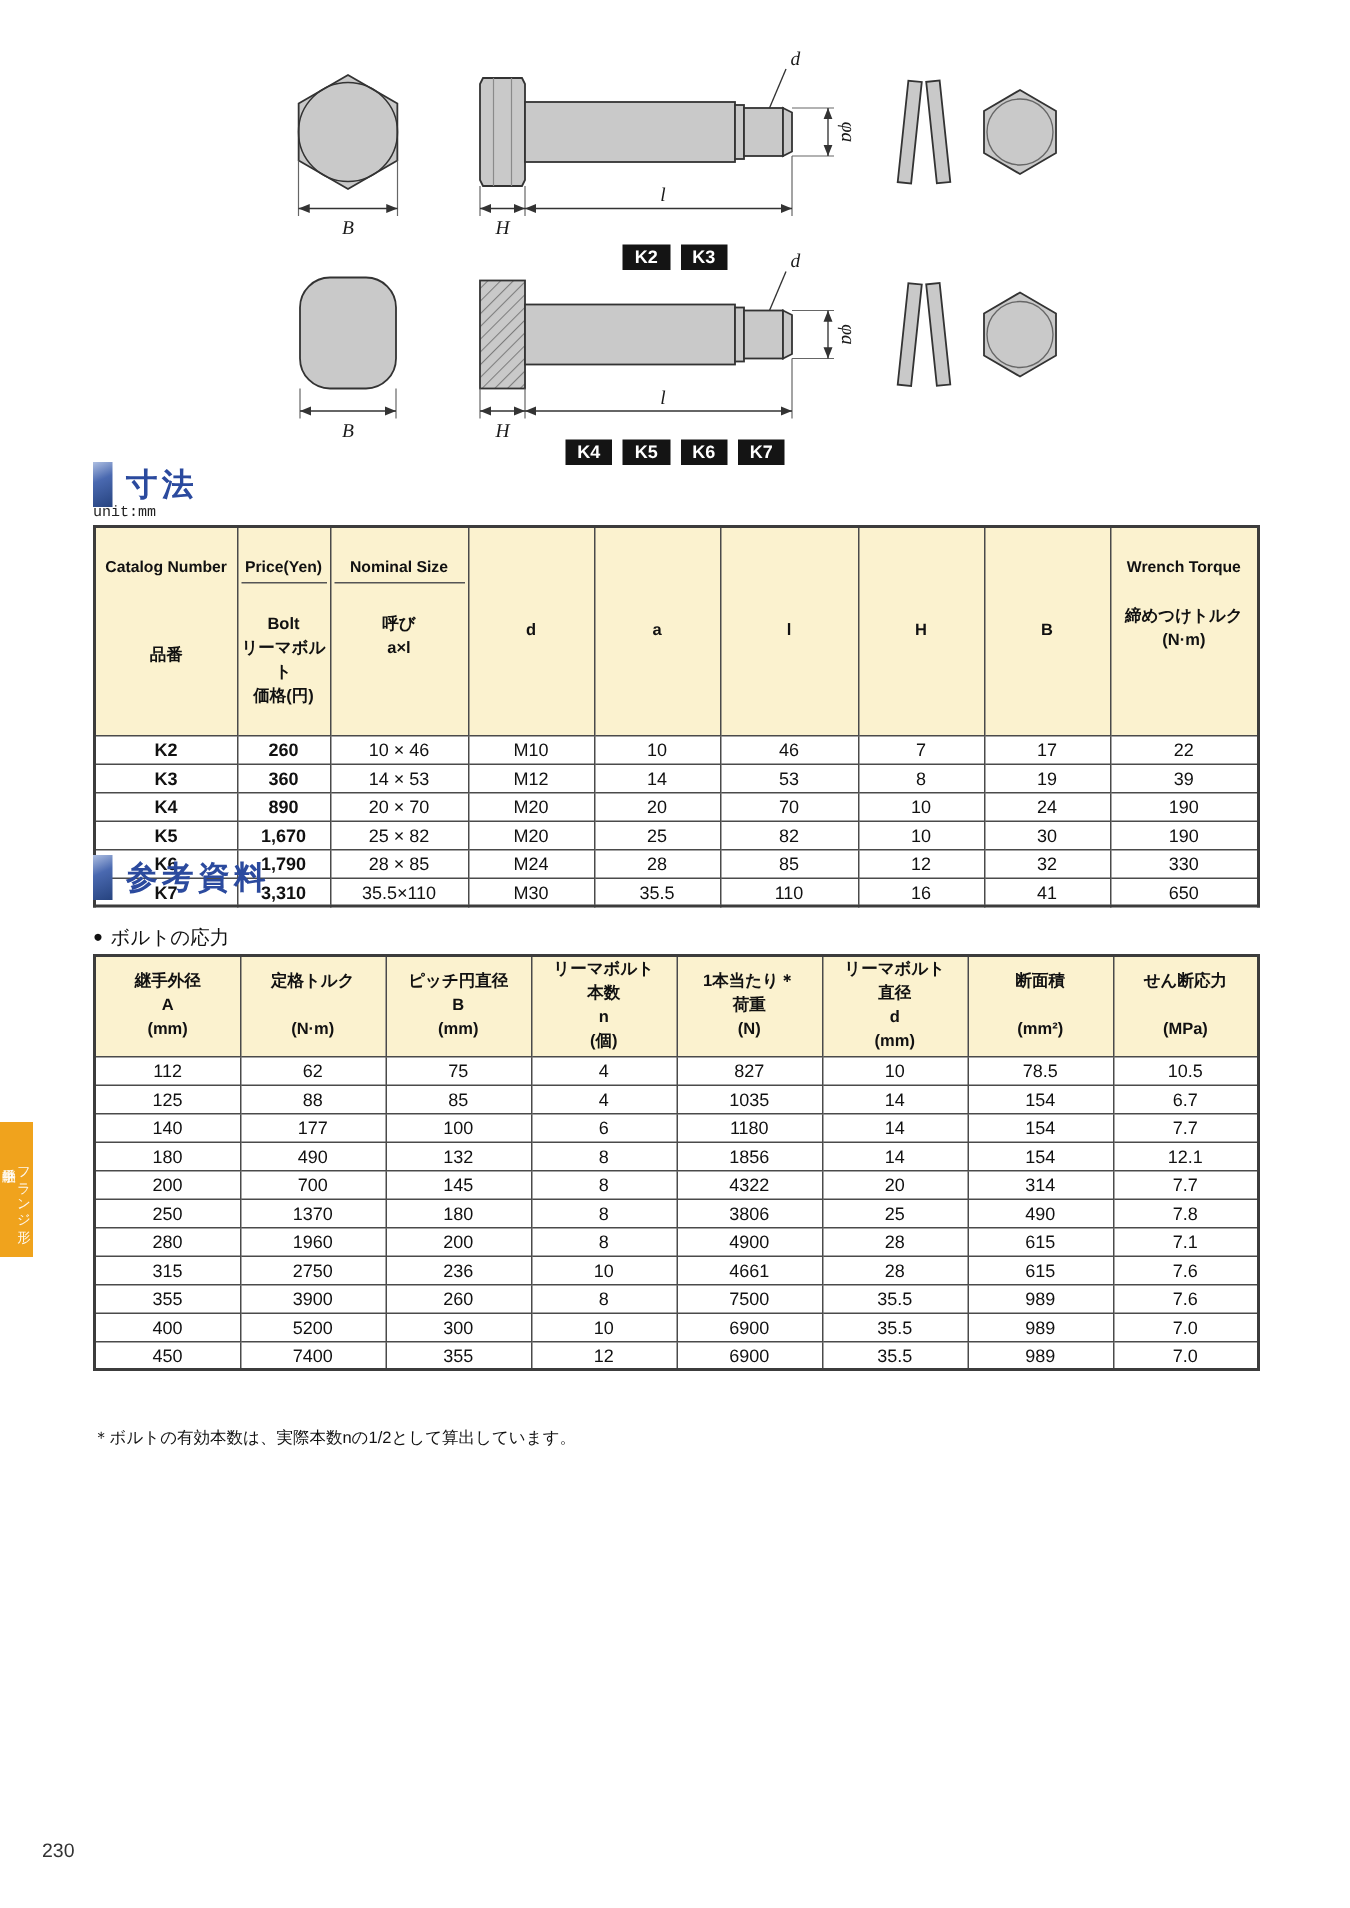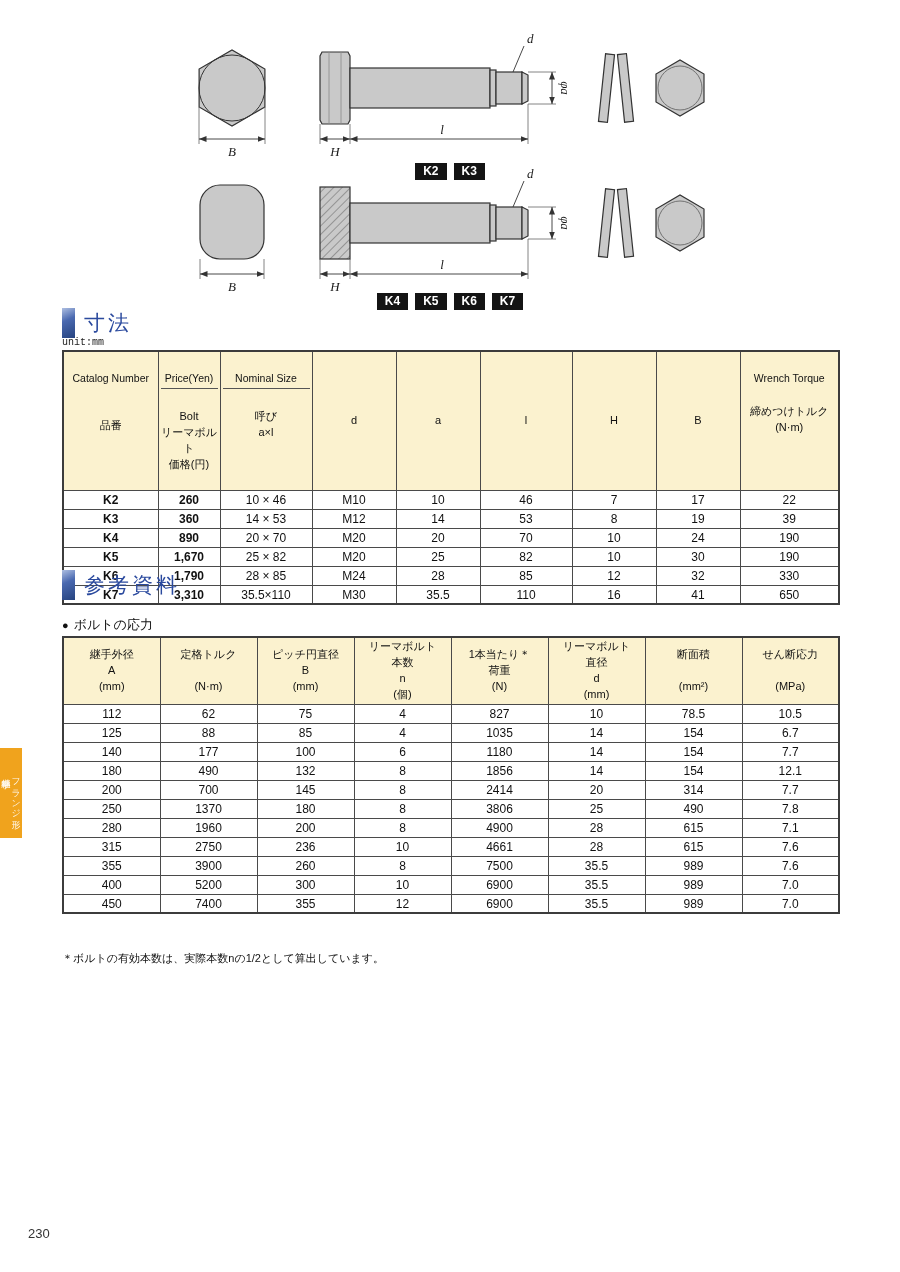--- a/index.html
+++ b/index.html
@@ -5,44 +5,44 @@
   *{box-sizing:border-box;margin:0;padding:0}
   html,body{background:#fff}
   body{width:900px;height:1272px;position:relative;overflow:hidden;
        font-family:"Liberation Sans","DejaVu Sans",sans-serif;color:#111}
   .abs{position:absolute}
 
   
   .section-title{display:flex;align-items:center;gap:9px}
   .accent-bar{width:13px;height:30px;
       background:linear-gradient(155deg,#aebfe2 0%,#4a69b0 40%,#26437f 100%)}
-  .title-text{font-size:21px;font-weight:normal;color:#2b4a9e;letter-spacing:3px}
+  .title-text{font-size:21px;font-weight:bold;color:#2b4a9e;letter-spacing:3px}
 
   
   .badges{display:flex;justify-content:center;gap:7px}
   .badge{background:#141414;color:#fff;font-size:12px;font-weight:bold;
          padding:1px 8px;line-height:15px}
 
   
   .data-table{width:776px;table-layout:fixed;border-collapse:collapse;
               border:2px solid #3c3c3c;background:#fff;font-size:12px}
   .data-table th,.data-table td{border:1px solid #4a4a4a;text-align:center;
               vertical-align:middle;padding:1px 2px}
-  .data-table thead th{background:#fbf2cf;font-weight:normal;font-size:11px;
+  .data-table thead th{background:#fbf2cf;font-weight:bold;font-size:11px;
               line-height:1.45;white-space:pre-line}
   .data-table tbody td{height:19px}
   #dims-table thead tr{height:76px}
   #dims-table thead th.composite{vertical-align:top;padding-top:3px}
   #stress-table thead tr{height:64px}
   #dims-table tbody td:nth-child(1),
   #dims-table tbody td:nth-child(2){font-weight:bold}
   .hd-en{display:block;font-size:10.5px}
   .hd-en.u{border-bottom:1px solid #555;padding-bottom:2px;margin-bottom:2px}
   .hd-jp{display:block;font-size:11px;white-space:pre-line;margin-top:2px}
-  .hd-jp.mt{margin-top:16px}
+  .hd-jp.mt{margin-top:28px}
 
   .unit-label{font-size:10px;font-family:"Liberation Mono","DejaVu Sans Mono",monospace;color:#222}
   .bullet-line{font-size:13px;color:#111;display:flex;align-items:center;gap:5px}
   .bullet-dot{font-size:11px}
   .footnote{font-size:11px;color:#111}
 
   
   .side-tab{width:22px;height:90px;background:#f0a31d;color:rgba(255,255,255,.92);
       writing-mode:vertical-rl;text-orientation:upright;font-size:9px;line-height:10px;
       white-space:pre-line;display:flex;align-items:center;justify-content:center;
@@ -389,21 +389,21 @@
         <td>1856</td>
         <td>14</td>
         <td>154</td>
         <td>12.1</td>
       </tr>
       <tr>
         <td>200</td>
         <td>700</td>
         <td>145</td>
         <td>8</td>
-        <td>2414</td>
+        <td>4322</td>
         <td>20</td>
         <td>314</td>
         <td>7.7</td>
       </tr>
       <tr>
         <td>250</td>
         <td>1370</td>
         <td>180</td>
         <td>8</td>
         <td>3806</td>

